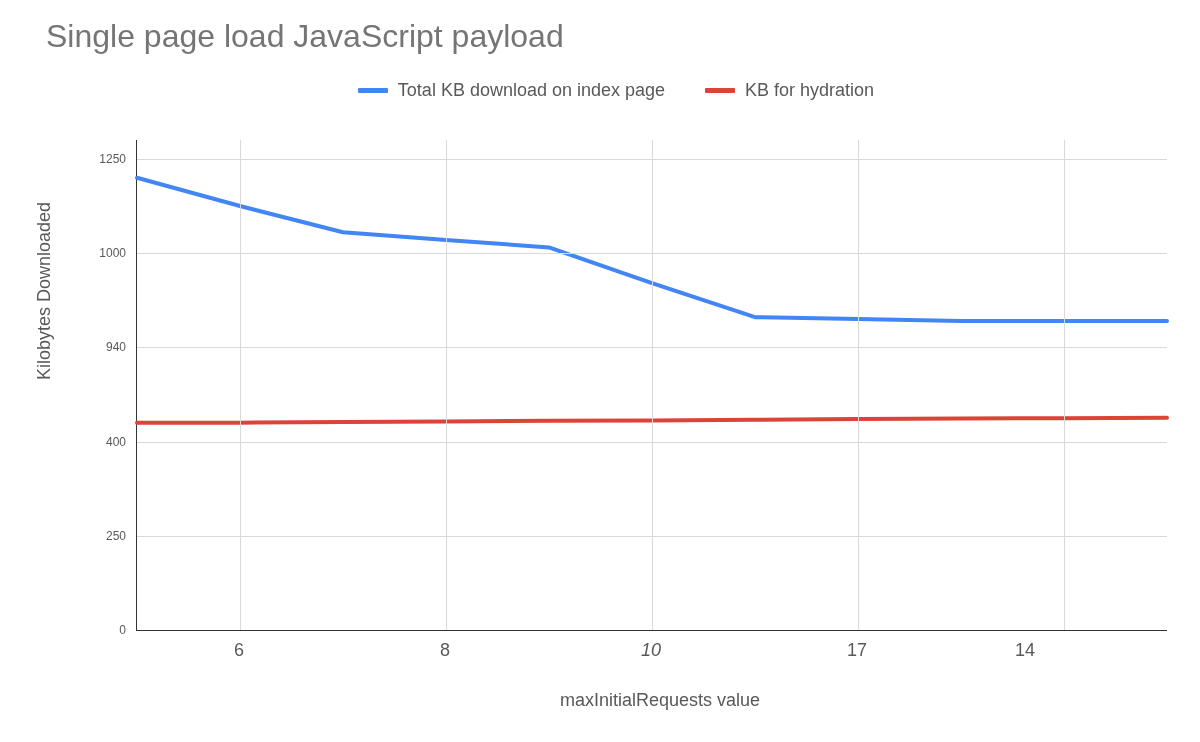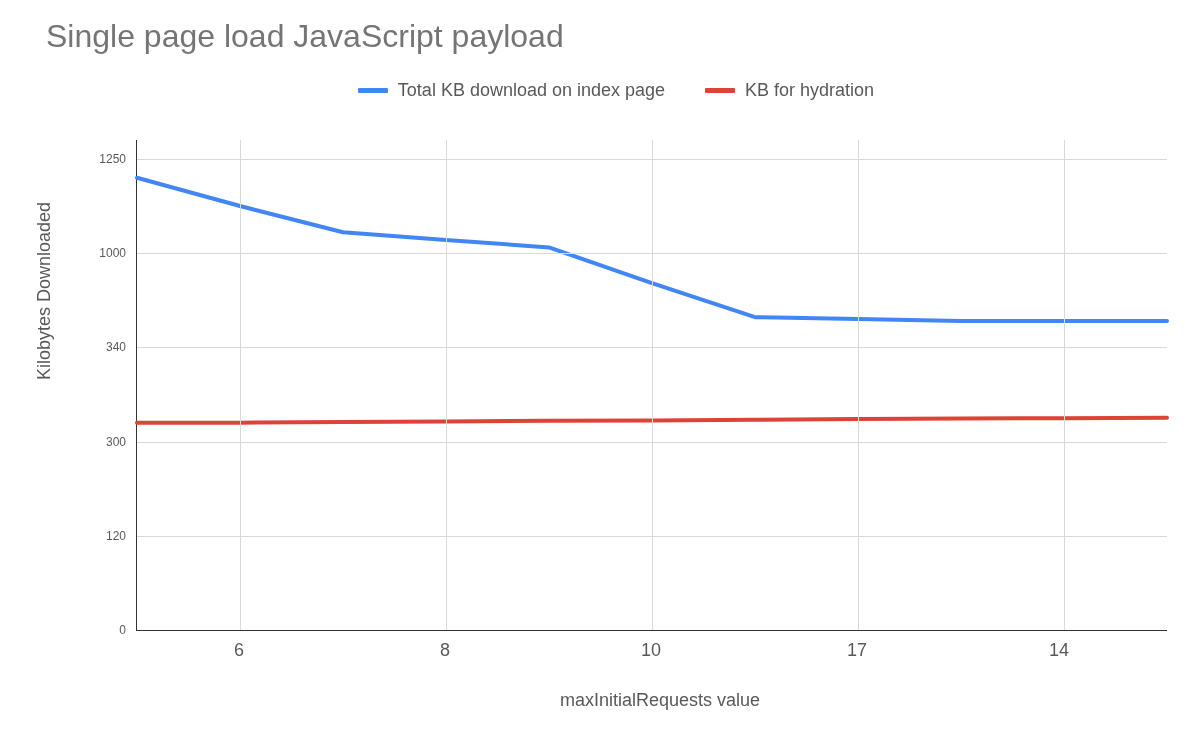--- a/index.html
+++ b/index.html
@@ -141,23 +141,23 @@
       <div class="gridline-h" style="top: 207.308px;"></div>
       <div class="gridline-h" style="top: 113.077px;"></div>
       <div class="gridline-h" style="top: 18.8462px;"></div>
       <div class="gridline-v" style="left: 103px;"></div>
       <div class="gridline-v" style="left: 309px;"></div>
       <div class="gridline-v" style="left: 515px;"></div>
       <div class="gridline-v" style="left: 721px;"></div>
       <div class="gridline-v" style="left: 927px;"></div>
     </div>
 <div class="ytick" style="top: 630px; left: 50px; position: absolute; width: 60px; text-align: right;">0</div>
-    <div class="ytick" style="top: 535.769px; left: 50px; position: absolute; width: 60px; text-align: right;">120</div>
-    <div class="ytick" style="top: 441.538px; left: 50px; position: absolute; width: 60px; text-align: right;">300</div>
-    <div class="ytick" style="top: 347.308px; left: 50px; position: absolute; width: 60px; text-align: right;">340</div>
+    <div class="ytick" style="top: 535.769px; left: 50px; position: absolute; width: 60px; text-align: right;">250</div>
+    <div class="ytick" style="top: 441.538px; left: 50px; position: absolute; width: 60px; text-align: right;">400</div>
+    <div class="ytick" style="top: 347.308px; left: 50px; position: absolute; width: 60px; text-align: right;">940</div>
     <div class="ytick" style="top: 253.077px; left: 50px; position: absolute; width: 60px; text-align: right;">1000</div>
     <div class="ytick" style="top: 158.846px; left: 50px; position: absolute; width: 60px; text-align: right;">1250</div>
     <div class="xtick" style="left: 223px;">6</div>
     <div class="xtick" style="left: 429px;">8</div>
-    <div class="xtick" style="left: 635px;">10</div>
+    <div class="xtick" style="left: 635px; font-style: italic;">10</div>
     <div class="xtick" style="left: 841px;">17</div>
-    <div class="xtick" style="left: 1043px;">14</div>
+    <div class="xtick" style="left: 1009px;">14</div>
   </div>
 
 </body></html>

